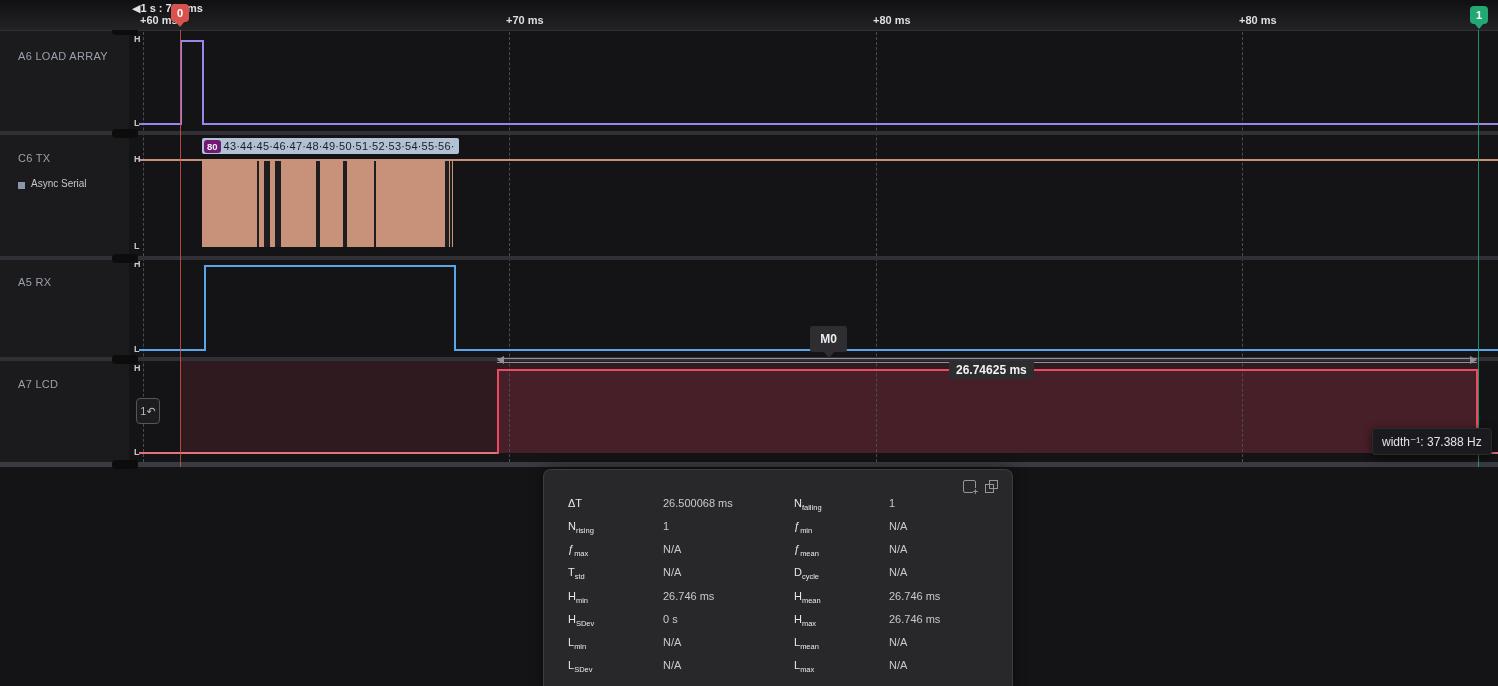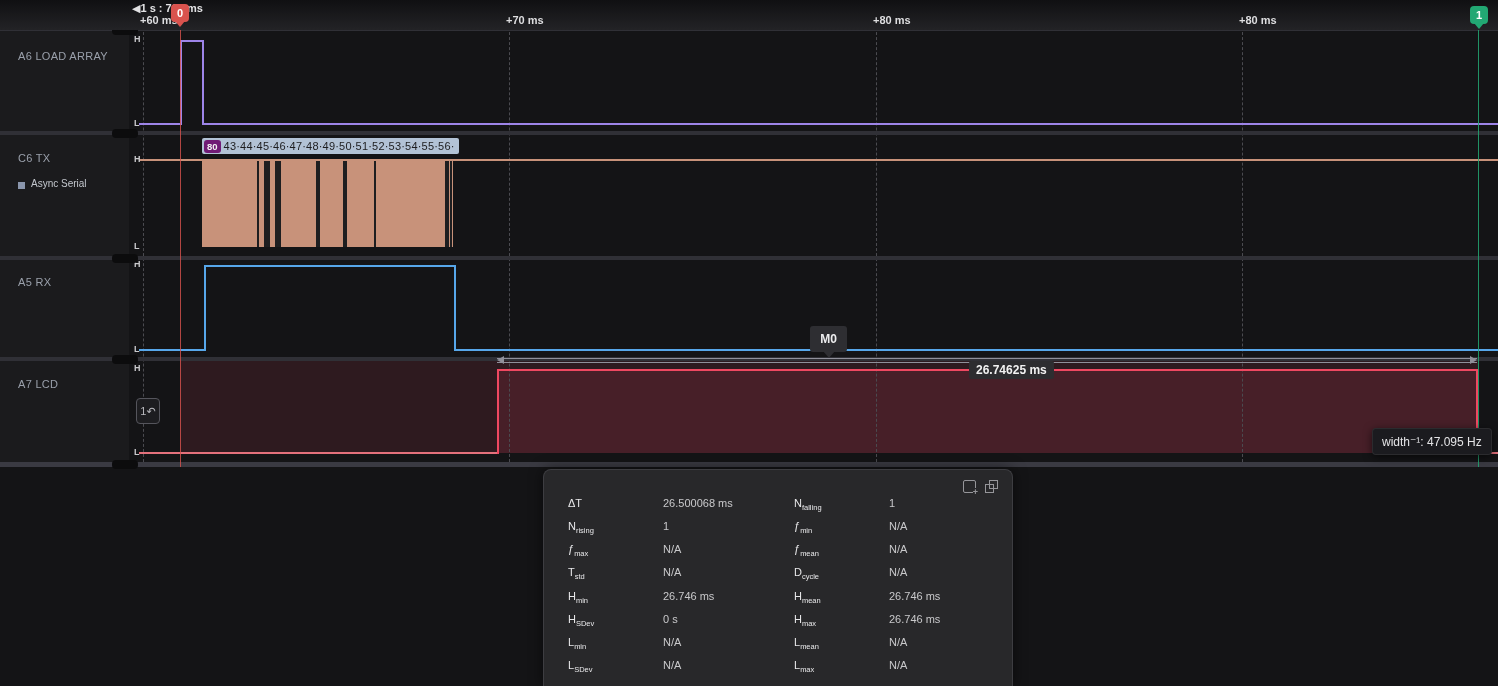--- a/index.html
+++ b/index.html
@@ -56,21 +56,21 @@
   
   .fill { position:absolute; z-index:1; }
 
   
   .mline { position:absolute; height:1px; background:#90909a; z-index:3; }
   .arrowL { position:absolute; width:0; height:0; z-index:3;
             border-top:4px solid transparent; border-bottom:4px solid transparent; border-right:7px solid #90909a; }
   .arrowR { position:absolute; width:0; height:0; z-index:3;
             border-top:4px solid transparent; border-bottom:4px solid transparent; border-left:7px solid #90909a; }
   .mlabel { position:absolute; background:#2d2d30; color:#f2f2f2; font-size:12px; font-weight:bold;
-            padding:2px 7px; border-radius:2px; z-index:5; white-space:nowrap;margin-left:20px; }
+            padding:2px 7px; border-radius:2px; z-index:5; white-space:nowrap; }
 
   .m0-box { position:absolute; left:810px; top:326px; width:37px; height:26px; background:#2e2e32; border-radius:3px;
             color:#ededef; font-size:12px; font-weight:bold; display:flex; align-items:center; justify-content:center; z-index:6; }
   .m0-box:after { content:""; position:absolute; left:50%; bottom:-6px; transform:translateX(-50%);
                   border-left:6px solid transparent; border-right:6px solid transparent; border-top:7px solid #2e2e32; }
 
   .tooltip { position:absolute; left:1372px; top:428px; height:27px; background:#1b1b1f;
              border:1px solid rgba(255,255,255,.07); border-radius:4px; box-shadow:0 2px 8px rgba(0,0,0,.6);
              color:#e4e4e6; font-size:12px; display:flex; align-items:center; padding:0 9px; z-index:7; white-space:nowrap; }
 
@@ -199,21 +199,21 @@
   <div>
     <div class="mline" style="left:497px;top:358px;width:980px"></div>
     <div class="mline" style="left:497px;top:362px;width:980px"></div>
     <div class="arrowL" style="left:497px;top:356px"></div>
     <div class="arrowR" style="left:1470px;top:356px"></div>
   </div>
   <div class="mlabel" style="left:949px;top:361px">26.74625 ms</div>
 
   <div class="m0-box">M0</div>
 
-  <div class="tooltip">width⁻¹: 47.095 Hz</div>
+  <div class="tooltip">width⁻¹: 37.388 Hz</div>
 
   <div class="jump-btn">
     <span>1↶</span>
   </div>
 
   <div class="marker-line" style="left:180px;background:rgba(217,83,78,.8)"></div>
   <div class="marker-line" style="left:1478px;background:rgba(34,168,115,.85)"></div>
   <div class="pin pin-red" style="left:171px;top:4px">
     <span>0</span>
   </div>

